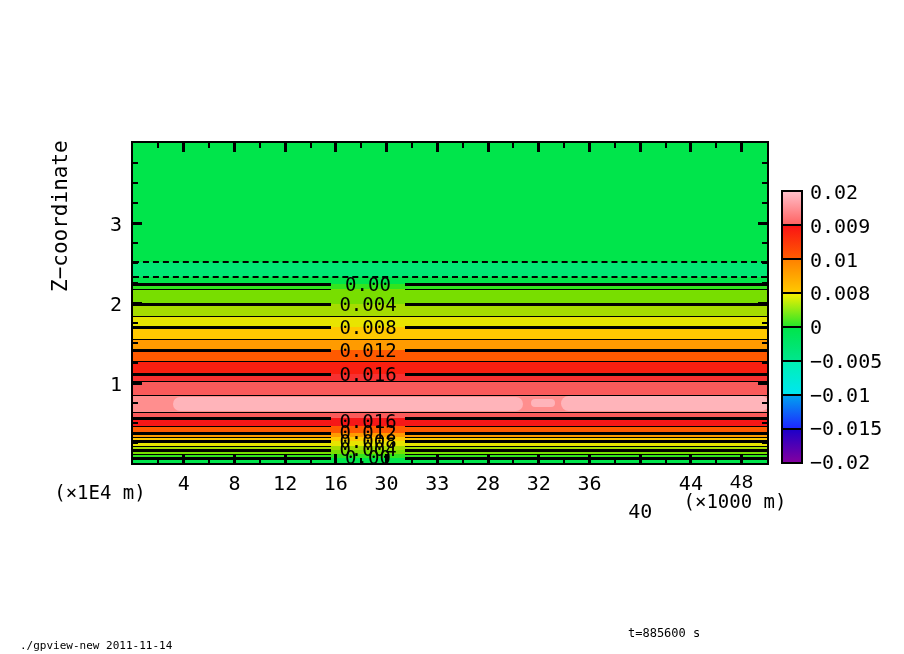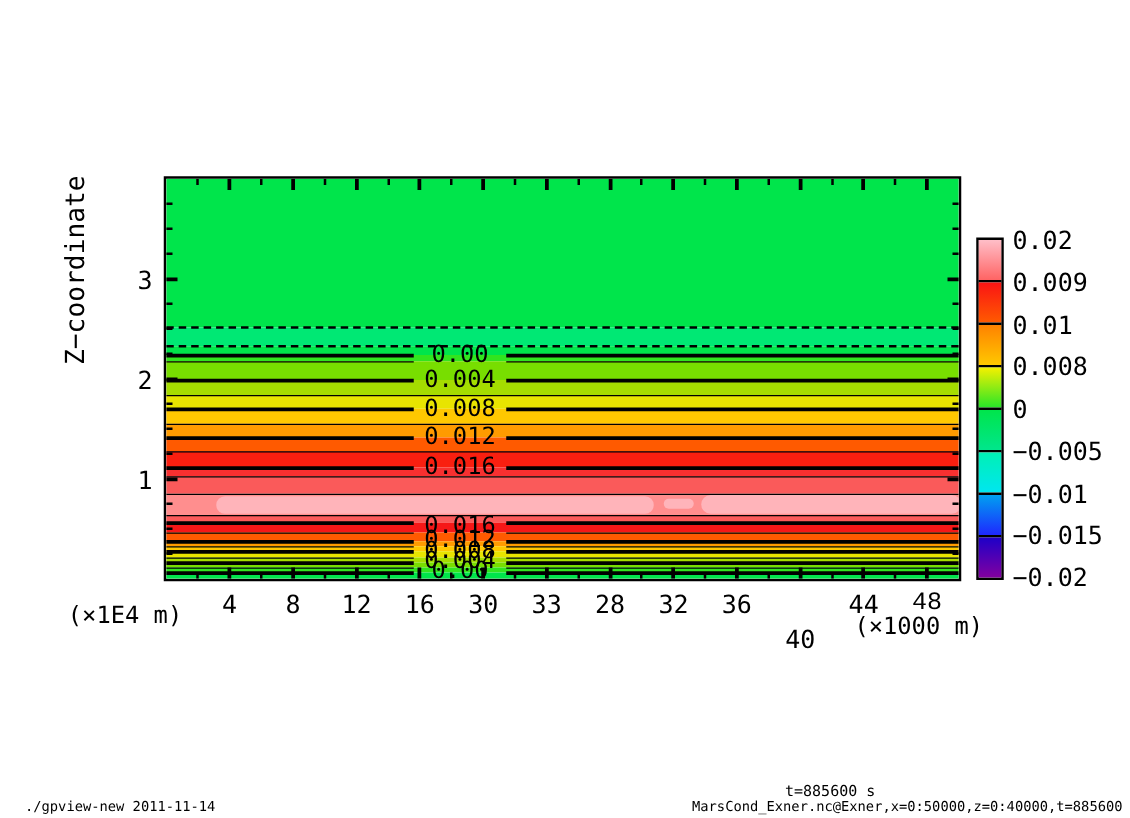--- a/index.html
+++ b/index.html
@@ -206,21 +206,20 @@
       <div class="cb-block" style="background: linear-gradient(rgb(0, 229, 75), rgb(0, 230, 140));"></div>
       <div class="cb-block" style="background: linear-gradient(rgb(0, 240, 180), rgb(0, 230, 240));"></div>
       <div class="cb-block" style="background: linear-gradient(rgb(0, 160, 240), rgb(30, 40, 255));"></div>
       <div class="cb-block" style="background: linear-gradient(rgb(30, 0, 200), rgb(130, 0, 160));"></div>
     </div>
 
   <div class="abs" id="y-axis-unit">(×1E4 m)</div>
   <div class="abs" id="x-axis-unit">(×1000 m)</div>
   <div class="abs" id="time-label">t=885600 s</div>
   <div class="abs" id="footer-left">./gpview-new  2011-11-14</div>
-  <div class="abs" id="footer-right">MarsCond_Exner.nc@Exner,x=0:50000,z=0:40000,t=885600</div>
 <div class="abs xticklab" style="left: 161.72px;">4</div>
     <div class="abs xticklab" style="left: 212.44px;">8</div>
     <div class="abs xticklab" style="left: 263.16px;">12</div>
     <div class="abs xticklab" style="left: 313.88px;">16</div>
     <div class="abs xticklab" style="left: 364.6px;">30</div>
     <div class="abs xticklab" style="left: 415.32px;">33</div>
     <div class="abs xticklab" style="left: 466.04px;">28</div>
     <div class="abs xticklab" style="left: 516.76px;">32</div>
     <div class="abs xticklab" style="left: 567.48px;">36</div>
     <div class="abs xticklab" style="left: 618.2px; margin-top: 28px;">40</div>

